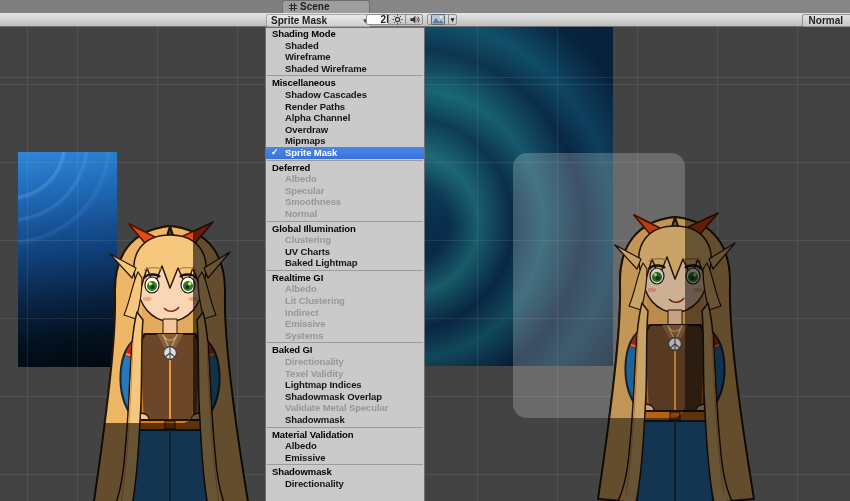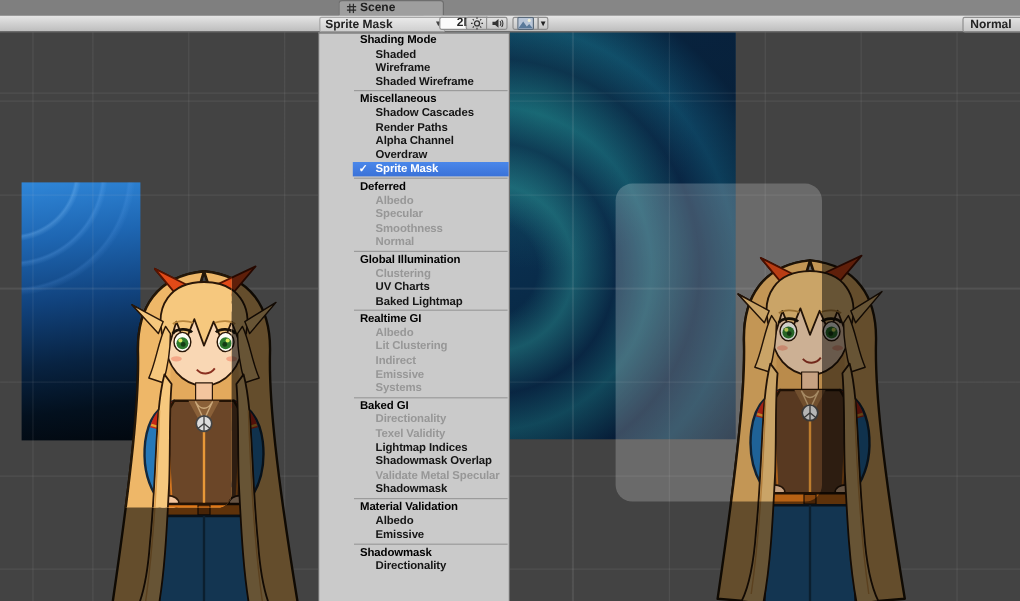--- a/index.html
+++ b/index.html
@@ -57,21 +57,21 @@
   .dim{filter:brightness(.42);}
   .half{filter:brightness(.82);}
   .clipbox{position:absolute;overflow:hidden;}
   .clip-left{left:20px;top:129px;width:173px;height:268px;border-radius:12px;}
   .clip-right{left:513px;top:127px;width:172px;height:265px;border-radius:14px;}
   .clipbox .char{position:absolute;}
 
   
   .menu{position:absolute;left:265px;top:27px;width:160px;height:474px;background:#cacaca;
         border:1px solid #6f6f6f;border-bottom:none;box-sizing:border-box;overflow:hidden;z-index:20;
-        font-size:9.5px;font-weight:bold;letter-spacing:-.1px;padding-left:28px;}
+        font-size:9.5px;font-weight:bold;letter-spacing:-.1px;}
   .mhead{height:11.6px;line-height:11.6px;padding-left:6px;color:#000;white-space:nowrap;}
   .mitem{position:relative;height:11.6px;line-height:11.6px;padding-left:19px;color:#151515;white-space:nowrap;}
   .mitem.dis{color:#979797;}
   .mitem.sel{background:linear-gradient(#4a87ea,#3a72d8);color:#fff;}
   .mitem .check{position:absolute;left:5px;top:0;font-size:9px;color:#fff;}
   .sep{height:1px;background:#9b9b9b;margin:1px 1px;}
 </style>
 </head>
 <body>
 
@@ -219,20 +219,21 @@
       <div class="mhead">Shading Mode</div>
       <div class="mitem"><span>Shaded</span></div>
       <div class="mitem"><span>Wireframe</span></div>
       <div class="mitem"><span>Shaded Wireframe</span></div>
       <div class="sep"></div>
       <div class="mhead">Miscellaneous</div>
       <div class="mitem"><span>Shadow Cascades</span></div>
       <div class="mitem"><span>Render Paths</span></div>
       <div class="mitem"><span>Alpha Channel</span></div>
       <div class="mitem"><span>Overdraw</span></div>
+      <div class="mitem"><span>Mipmaps</span></div>
       <div class="mitem sel"><span class="check">✓</span><span>Sprite Mask</span></div>
       <div class="sep"></div>
       <div class="mhead">Deferred</div>
       <div class="mitem dis"><span>Albedo</span></div>
       <div class="mitem dis"><span>Specular</span></div>
       <div class="mitem dis"><span>Smoothness</span></div>
       <div class="mitem dis"><span>Normal</span></div>
       <div class="sep"></div>
       <div class="mhead">Global Illumination</div>
       <div class="mitem dis"><span>Clustering</span></div>

